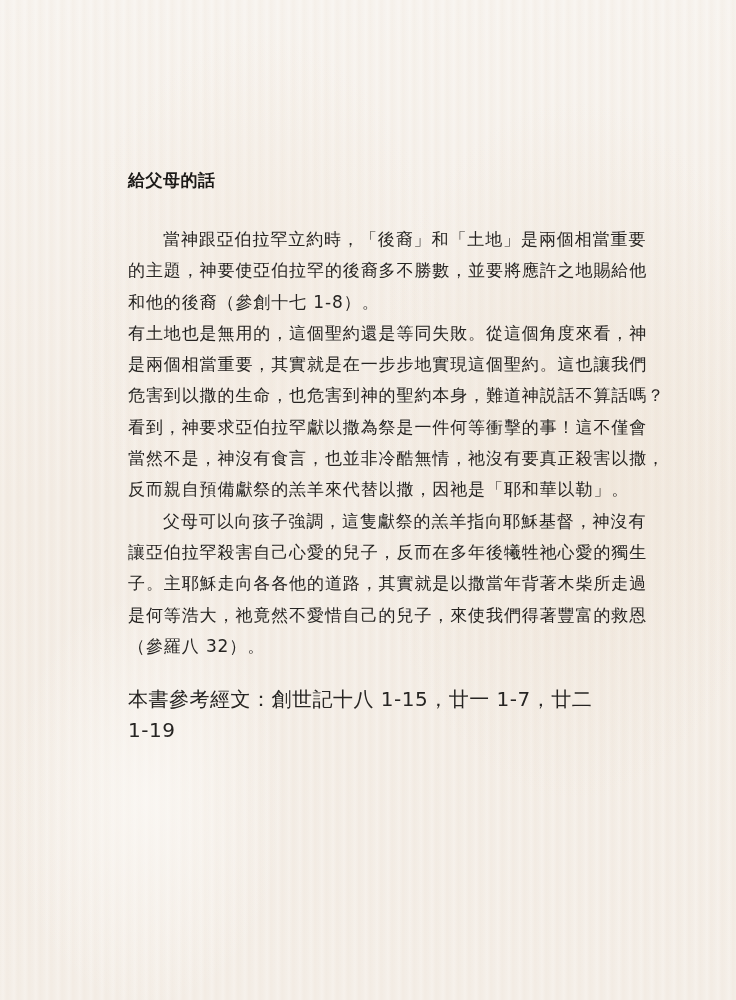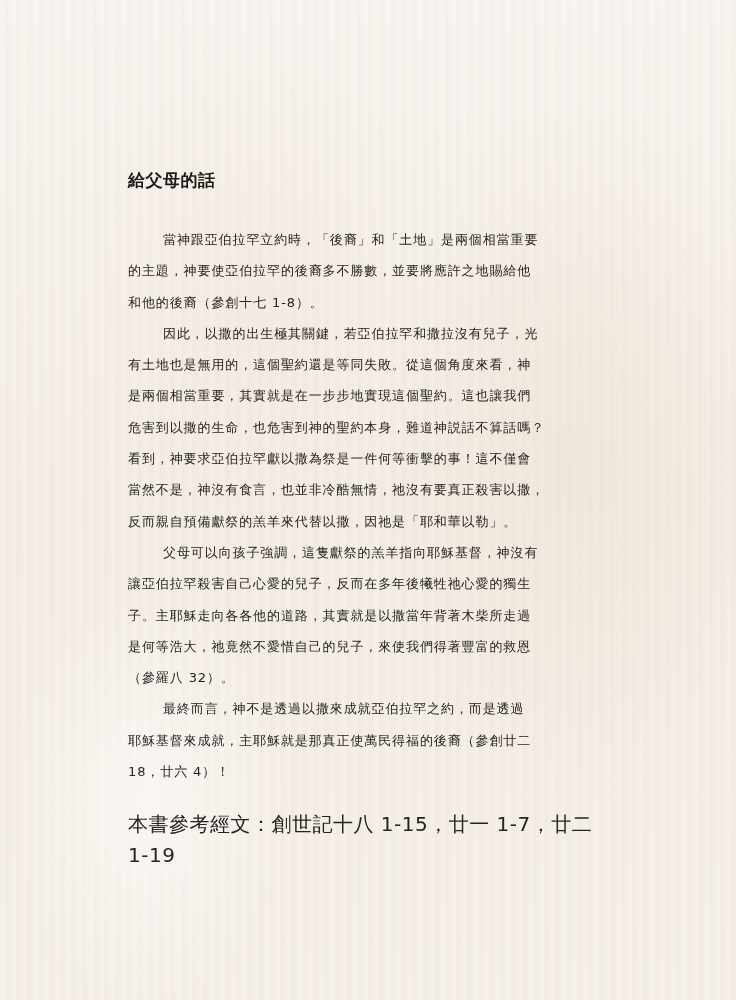--- a/index.html
+++ b/index.html
@@ -28,21 +28,21 @@
     }
     .title {
       font-size: 17px;
       font-weight: bold;
       line-height: 24px;
       margin: 0 0 32px 0;
       letter-spacing: 0.5px;
       color: #1c1a18;
     }
     .para {
-      font-size: 13px;
+      font-size: 17px;
       line-height: 31.3px;
       margin: 0;
       text-indent: 35px;
       letter-spacing: 0.9px;
       text-align: justify;
     }
     .reference {
       font-size: 20px;
       line-height: 31px;
       margin-top: 22px;
@@ -61,37 +61,31 @@
 <div class="page">
   <h2 class="title">給父母的話</h2>
 
   <div class="para">
     <span class="line first">當神跟亞伯拉罕立約時，「後裔」和「土地」是兩個相當重要</span>
     <span class="line">的主題，神要使亞伯拉罕的後裔多不勝數，並要將應許之地賜給他</span>
     <span class="line">和他的後裔（參創十七 1-8）。</span>
   </div>
 
   <div class="para">
-    <span class="line first">因此，以撒的出生極其關鍵，若亞伯拉罕和撒拉沒有兒子，光</span>
     <span class="line">有土地也是無用的，這個聖約還是等同失敗。從這個角度來看，神</span>
     <span class="line">是兩個相當重要，其實就是在一步步地實現這個聖約。這也讓我們</span>
     <span class="line">危害到以撒的生命，也危害到神的聖約本身，難道神説話不算話嗎？</span>
     <span class="line">看到，神要求亞伯拉罕獻以撒為祭是一件何等衝擊的事！這不僅會</span>
     <span class="line">當然不是，神沒有食言，也並非冷酷無情，祂沒有要真正殺害以撒，</span>
     <span class="line">反而親自預備獻祭的羔羊來代替以撒，因祂是「耶和華以勒」。</span>
   </div>
 
   <div class="para">
     <span class="line first">父母可以向孩子強調，這隻獻祭的羔羊指向耶穌基督，神沒有</span>
     <span class="line">讓亞伯拉罕殺害自己心愛的兒子，反而在多年後犧牲祂心愛的獨生</span>
     <span class="line">子。主耶穌走向各各他的道路，其實就是以撒當年背著木柴所走過</span>
     <span class="line">是何等浩大，祂竟然不愛惜自己的兒子，來使我們得著豐富的救恩</span>
     <span class="line">（參羅八 32）。</span>
   </div>
 
-  <div class="para">
-    <span class="line first">最終而言，神不是透過以撒來成就亞伯拉罕之約，而是透過</span>
-    <span class="line">耶穌基督來成就，主耶穌就是那真正使萬民得福的後裔（參創廿二</span>
-    <span class="line">18，廿六 4）！</span>
-  </div>
 
   <div class="reference">本書參考經文：創世記十八 1-15，廿一 1-7，廿二 1-19</div>
 </div>
 
 </body></html>

